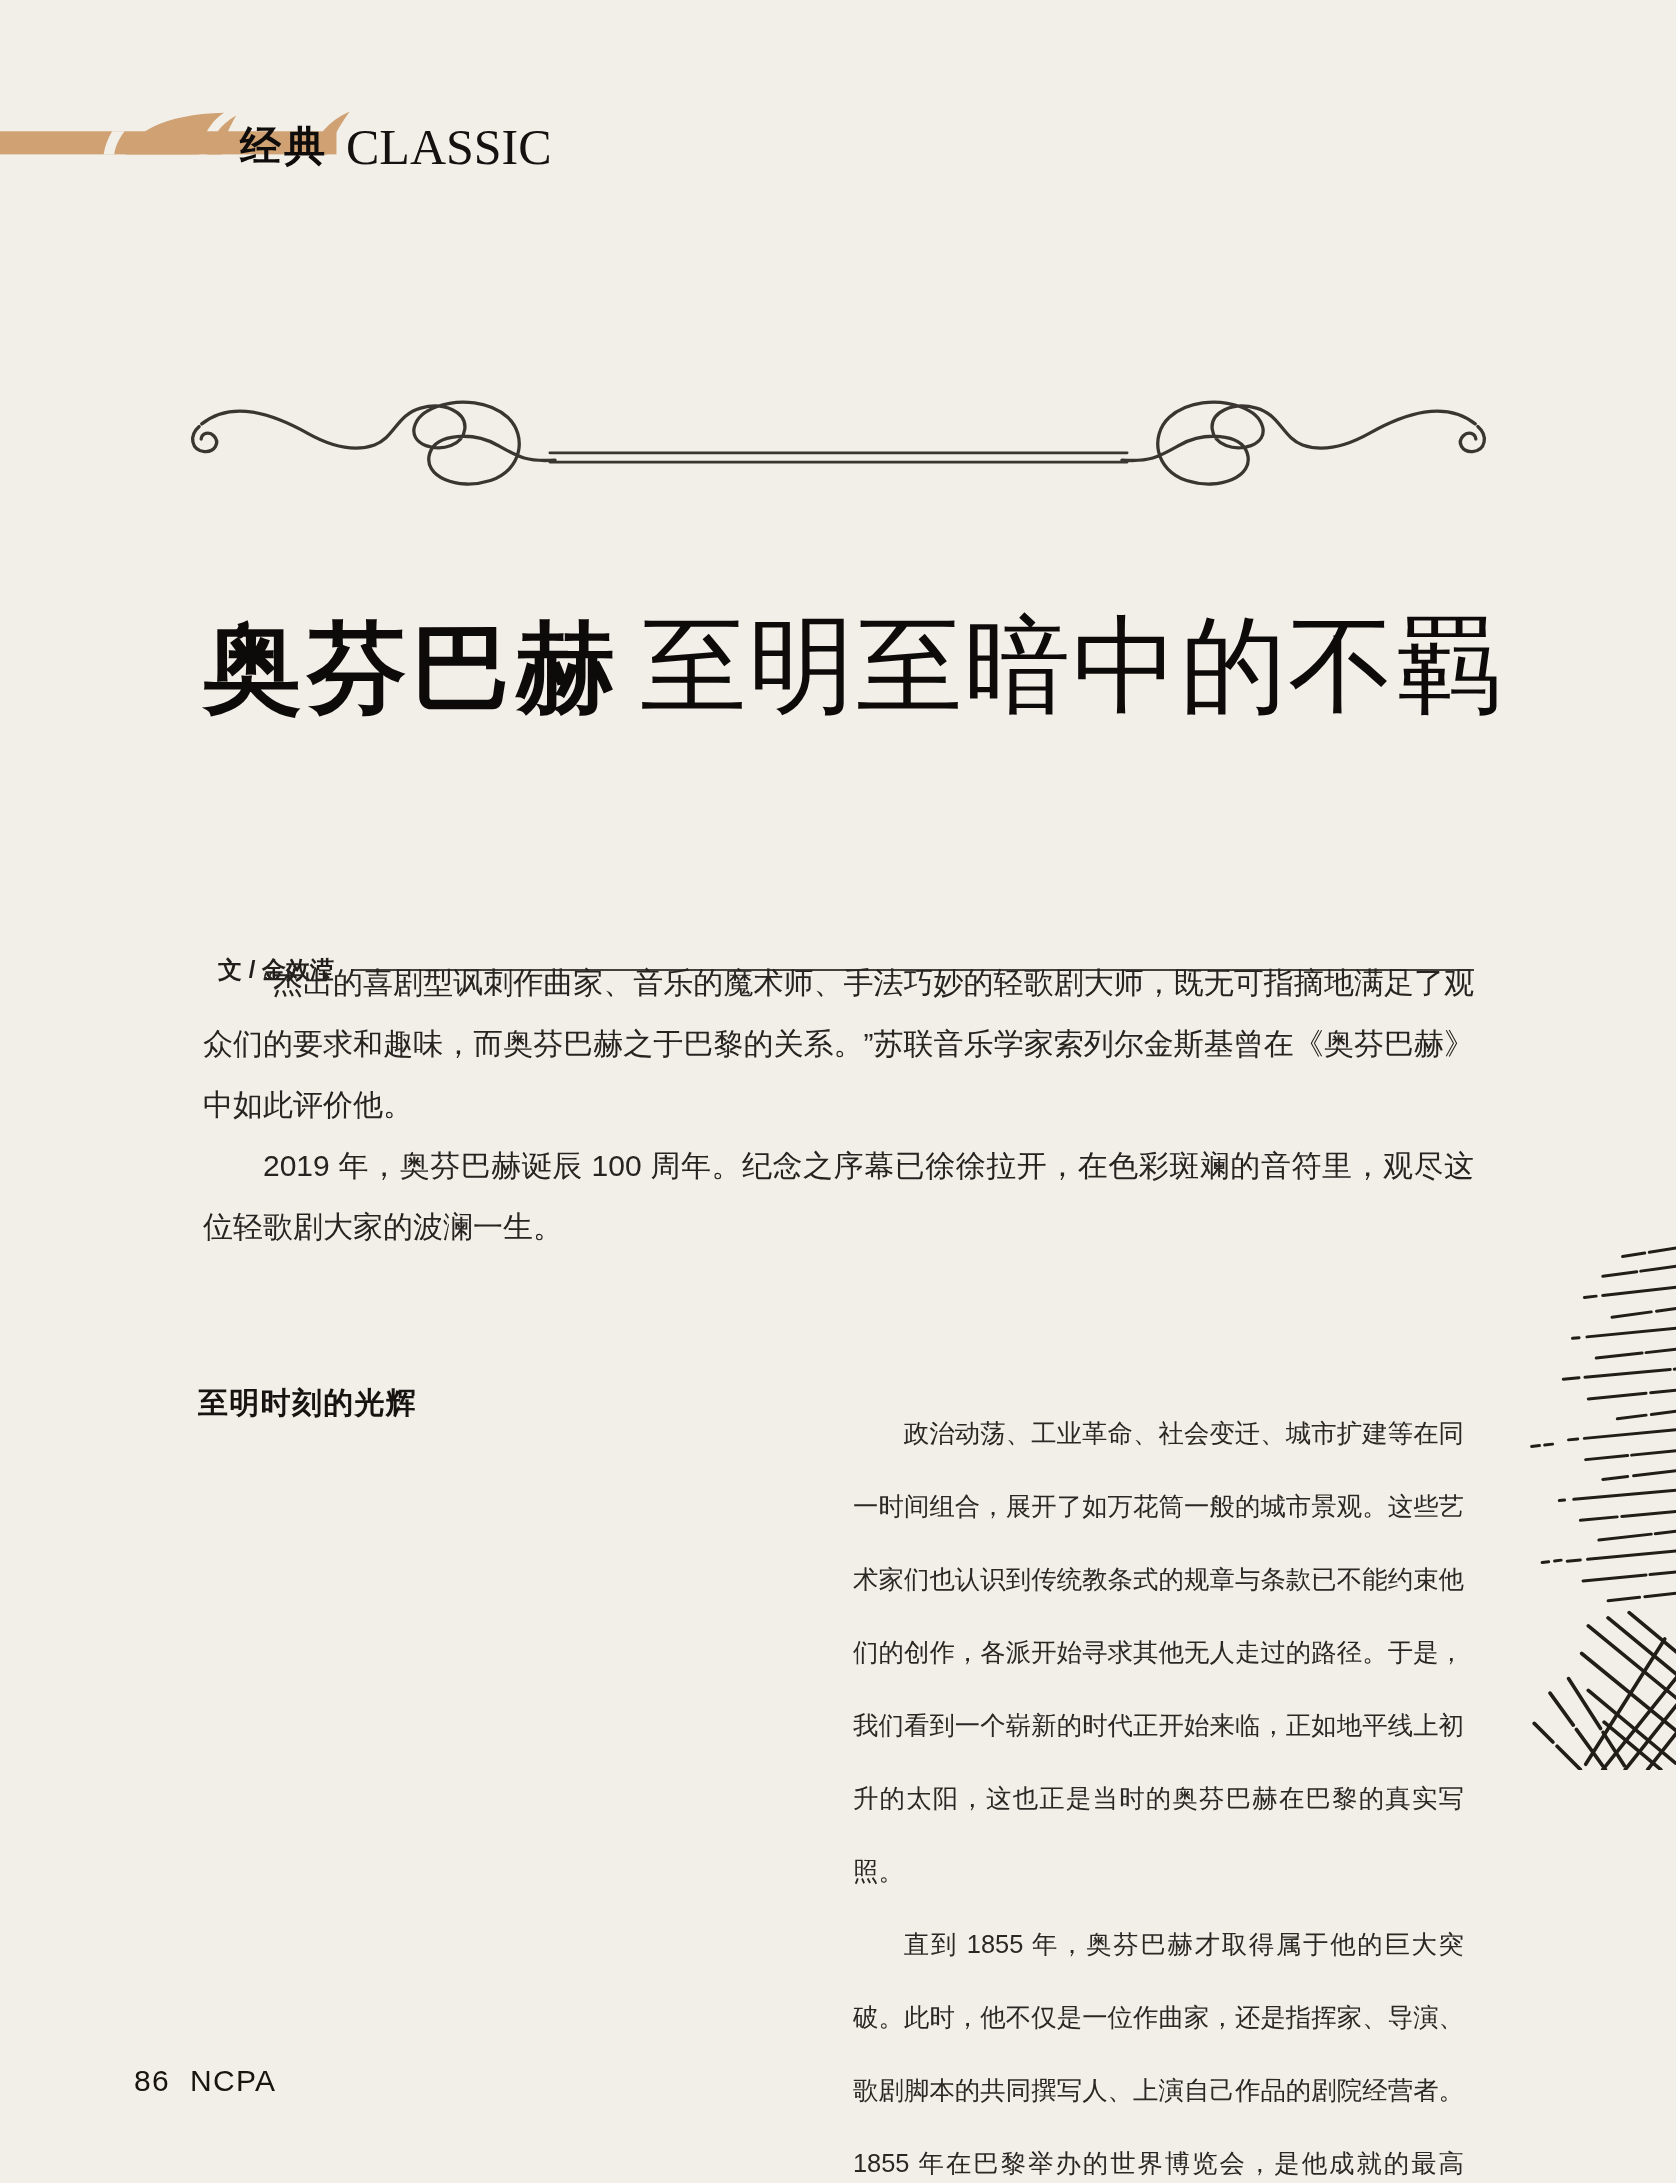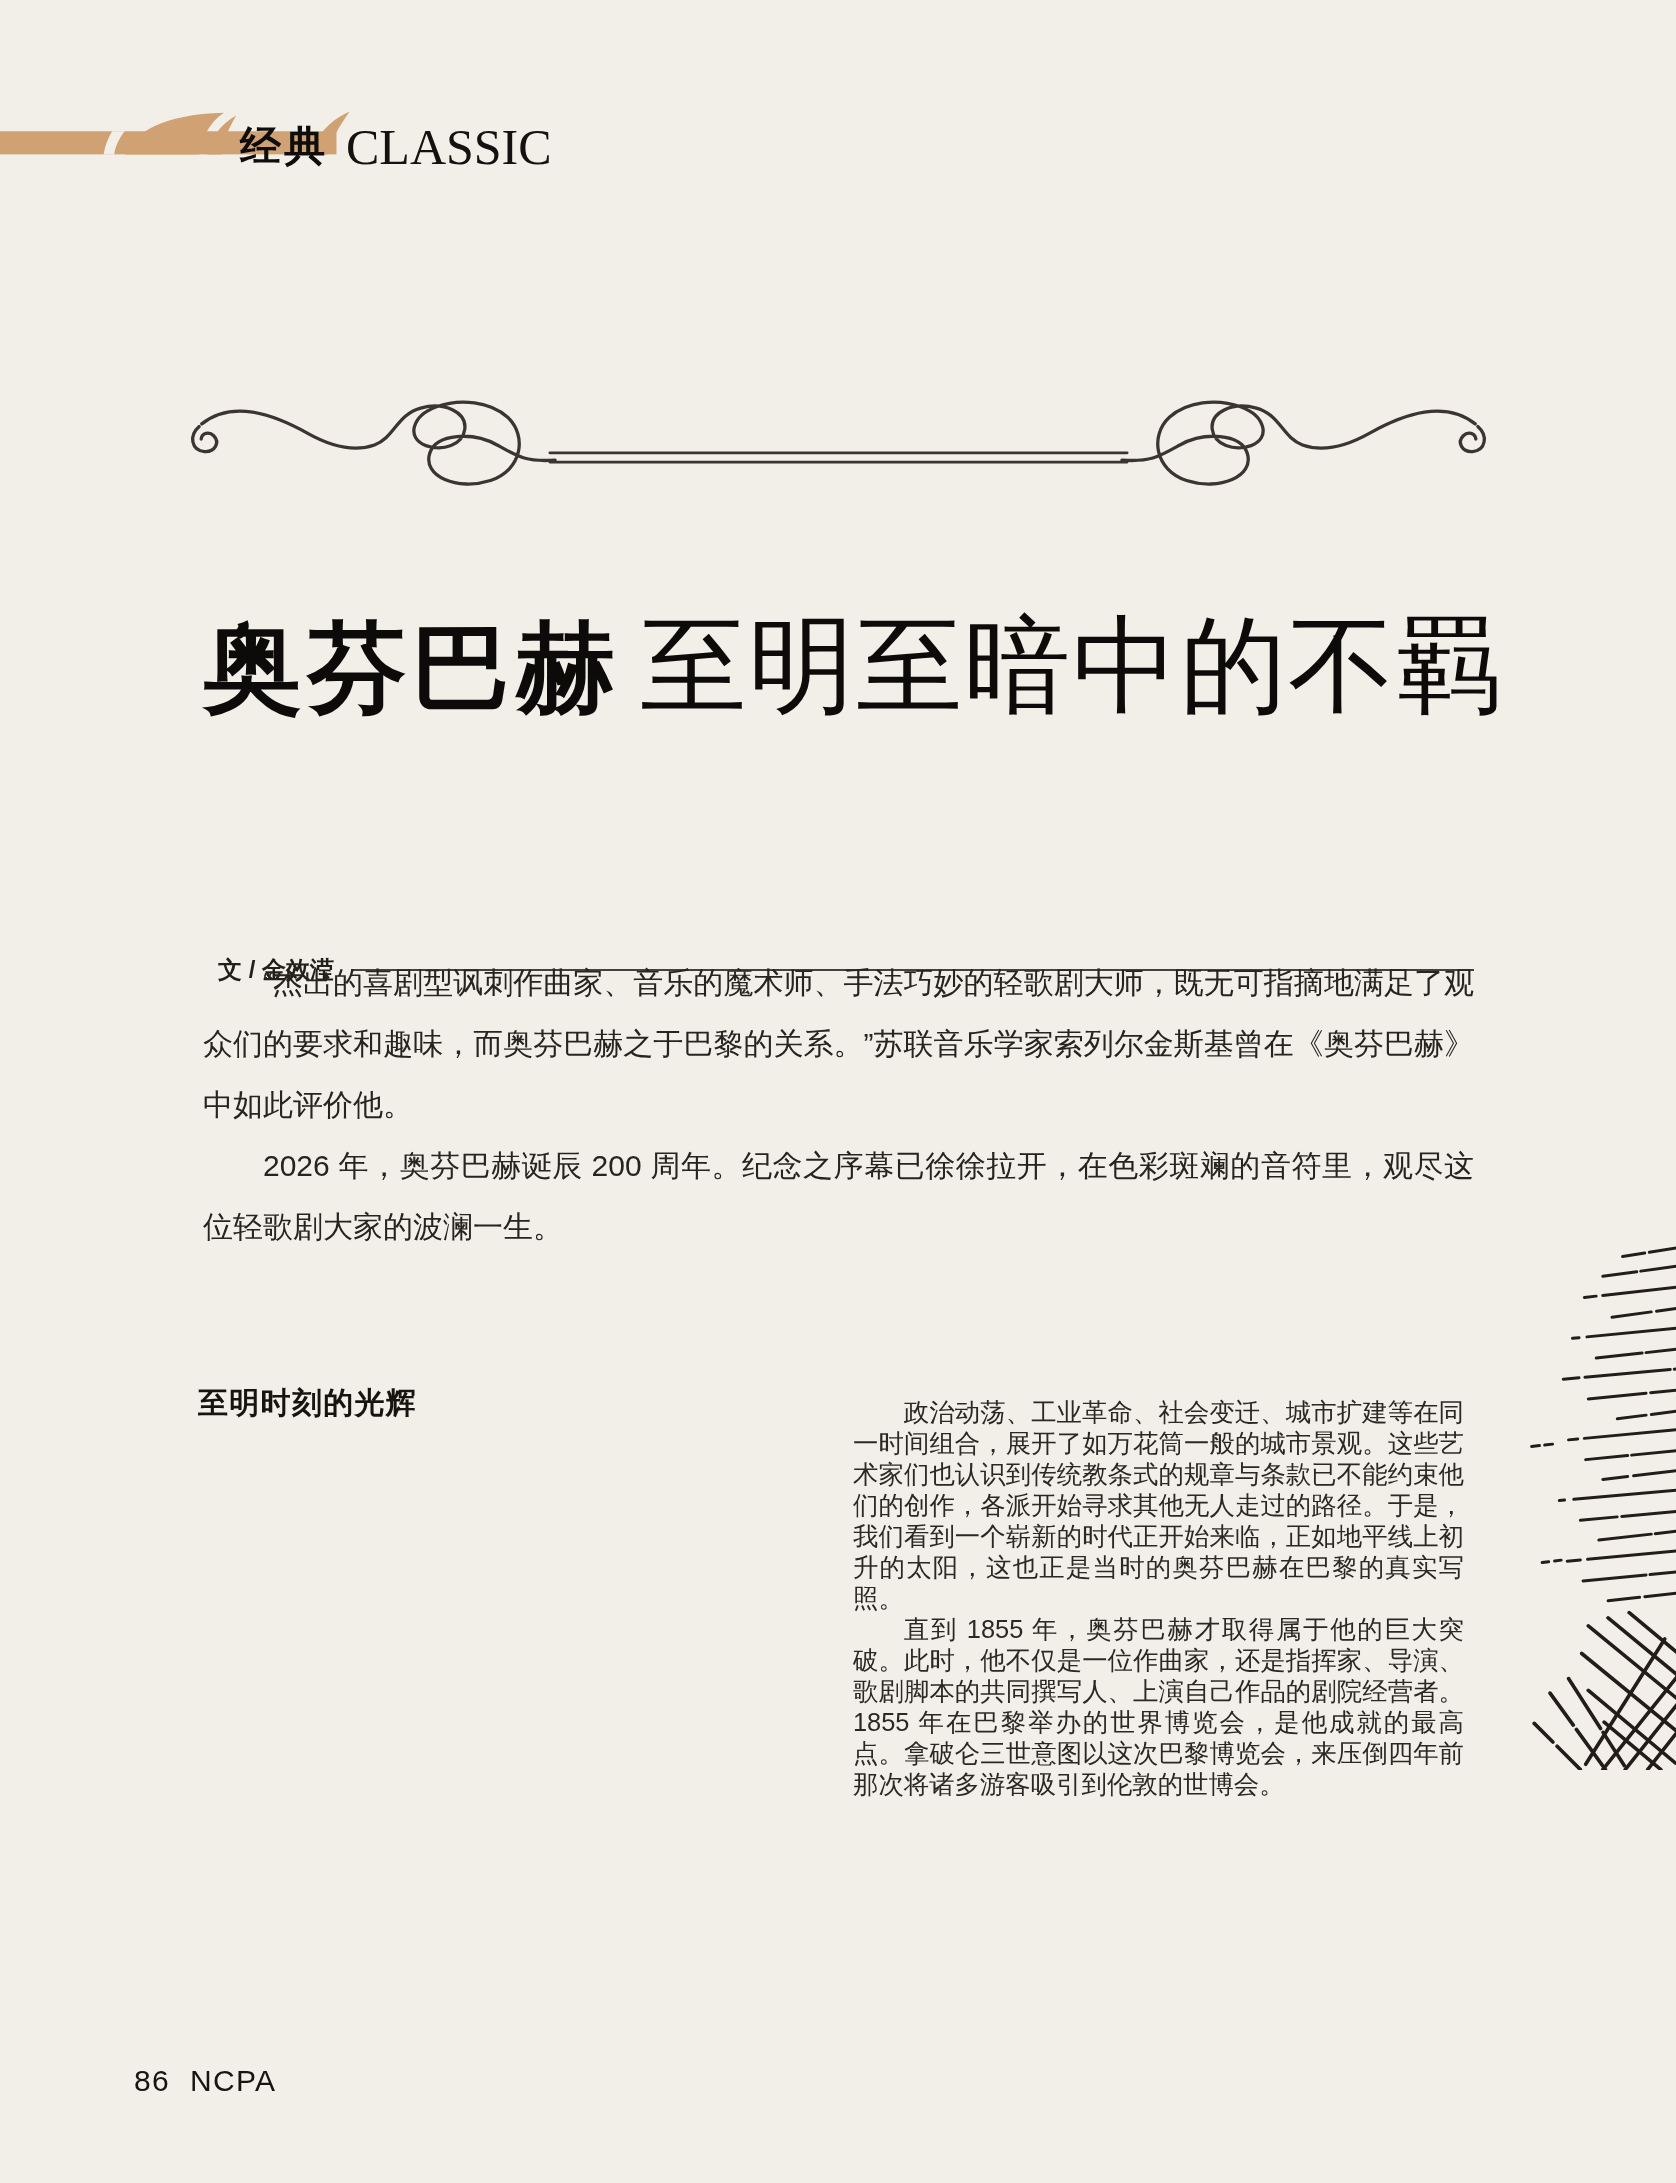--- a/index.html
+++ b/index.html
@@ -43,21 +43,21 @@
     text-indent:2em;color:#262320;font-weight:400;
   }
   
   .col{position:absolute;}
   .col-left{left:198px;top:1375px;width:606px;}
   .col-right{left:853px;top:1397px;width:611px;}
   .col h3{
     margin:8px 0 53px 0;font-size:30px;font-weight:800;color:#161310;letter-spacing:1.3px;
   }
   .col p{
-    margin:0;font-size:25.4px;line-height:31px;text-align:justify;
+    margin:0;font-size:25.4px;line-height:73px;text-align:justify;
     text-indent:2em;color:#2b2724;
   }
   
   .sketch{position:absolute;right:0;top:1235px;width:151px;height:535px;}
   .sketch line{stroke:#221d18;stroke-linecap:round;}
   
   .footer{
     position:absolute;left:134px;top:2064px;font-size:30px;font-weight:500;
     letter-spacing:1.3px;color:#17150f;
   }
@@ -97,21 +97,21 @@
     <span class="title-main">奥芬巴赫</span><span class="title-sub">至明至暗中的不羁</span>
   </div>
 
   <div class="byline">
     <span class="byline-text">文 / 金效滢</span>
     <div class="byline-rule"></div>
   </div>
 
   <div class="intro">
     <p>“杰出的喜剧型讽刺作曲家、音乐的魔术师、手法巧妙的轻歌剧大师，既无可指摘地满足了观众们的要求和趣味，而奥芬巴赫之于巴黎的关系。”苏联音乐学家索列尔金斯基曾在《奥芬巴赫》中如此评价他。</p>
-    <p>2026 年，奥芬巴赫诞辰 200 周年。纪念之序幕已徐徐拉开，在色彩斑斓的音符里，观尽这位轻歌剧大家的波澜一生。</p>
+    <p>2019 年，奥芬巴赫诞辰 100 周年。纪念之序幕已徐徐拉开，在色彩斑斓的音符里，观尽这位轻歌剧大家的波澜一生。</p>
   </div>
 
   <div class="col col-left">
     <h3>至明时刻的光辉</h3>
   </div>
 
   <div class="col col-right">
     <p>政治动荡、工业革命、社会变迁、城市扩建等在同一时间组合，展开了如万花筒一般的城市景观。这些艺术家们也认识到传统教条式的规章与条款已不能约束他们的创作，各派开始寻求其他无人走过的路径。于是，我们看到一个崭新的时代正开始来临，正如地平线上初升的太阳，这也正是当时的奥芬巴赫在巴黎的真实写照。</p>
     <p>直到 1855 年，奥芬巴赫才取得属于他的巨大突破。此时，他不仅是一位作曲家，还是指挥家、导演、歌剧脚本的共同撰写人、上演自己作品的剧院经营者。1855 年在巴黎举办的世界博览会，是他成就的最高点。拿破仑三世意图以这次巴黎博览会，来压倒四年前那次将诸多游客吸引到伦敦的世博会。</p>
   </div>

